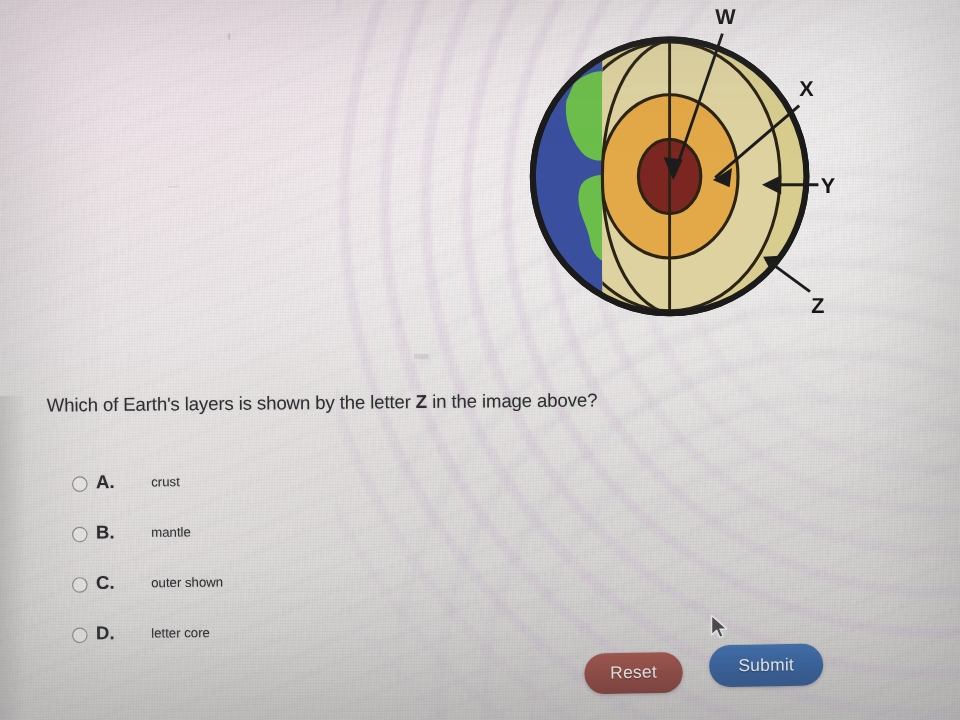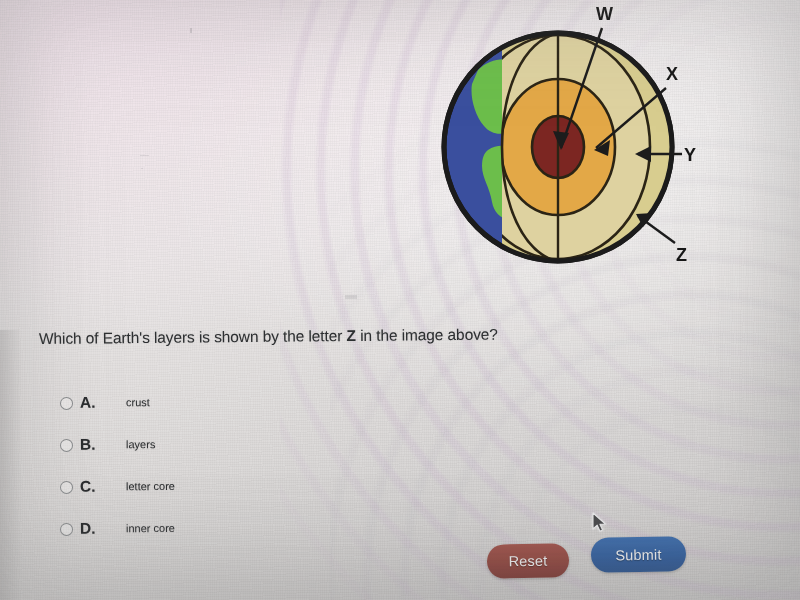--- a/index.html
+++ b/index.html
@@ -347,33 +347,33 @@
 
     <div class="option">
       <span class="radio"></span>
       <span class="opt-letter">A.</span>
       <span class="opt-text">crust</span>
     </div>
 
     <div class="option">
       <span class="radio"></span>
       <span class="opt-letter">B.</span>
-      <span class="opt-text">layers</span>
+      <span class="opt-text">mantle</span>
     </div>
 
     <div class="option">
       <span class="radio"></span>
       <span class="opt-letter">C.</span>
-      <span class="opt-text">letter core</span>
+      <span class="opt-text">outer shown</span>
     </div>
 
     <div class="option">
       <span class="radio"></span>
       <span class="opt-letter">D.</span>
-      <span class="opt-text">inner core</span>
+      <span class="opt-text">letter core</span>
     </div>
 
   </div>
 
   <div class="btn btn-reset">Reset</div>
   <div class="btn btn-submit">Submit</div>
 
   <div class="cursor">
     <svg width="16" height="22" viewBox="0 0 16 22" xmlns="http://www.w3.org/2000/svg">
       <path d="M1 1 L1 17 L5.2 13.2 L8 19.2 L10.6 18 L7.9 12.2 L13.4 12 Z" fill="#4a4a4c" stroke="#e9e9ea" stroke-width="1.1" stroke-linejoin="round"></path>

